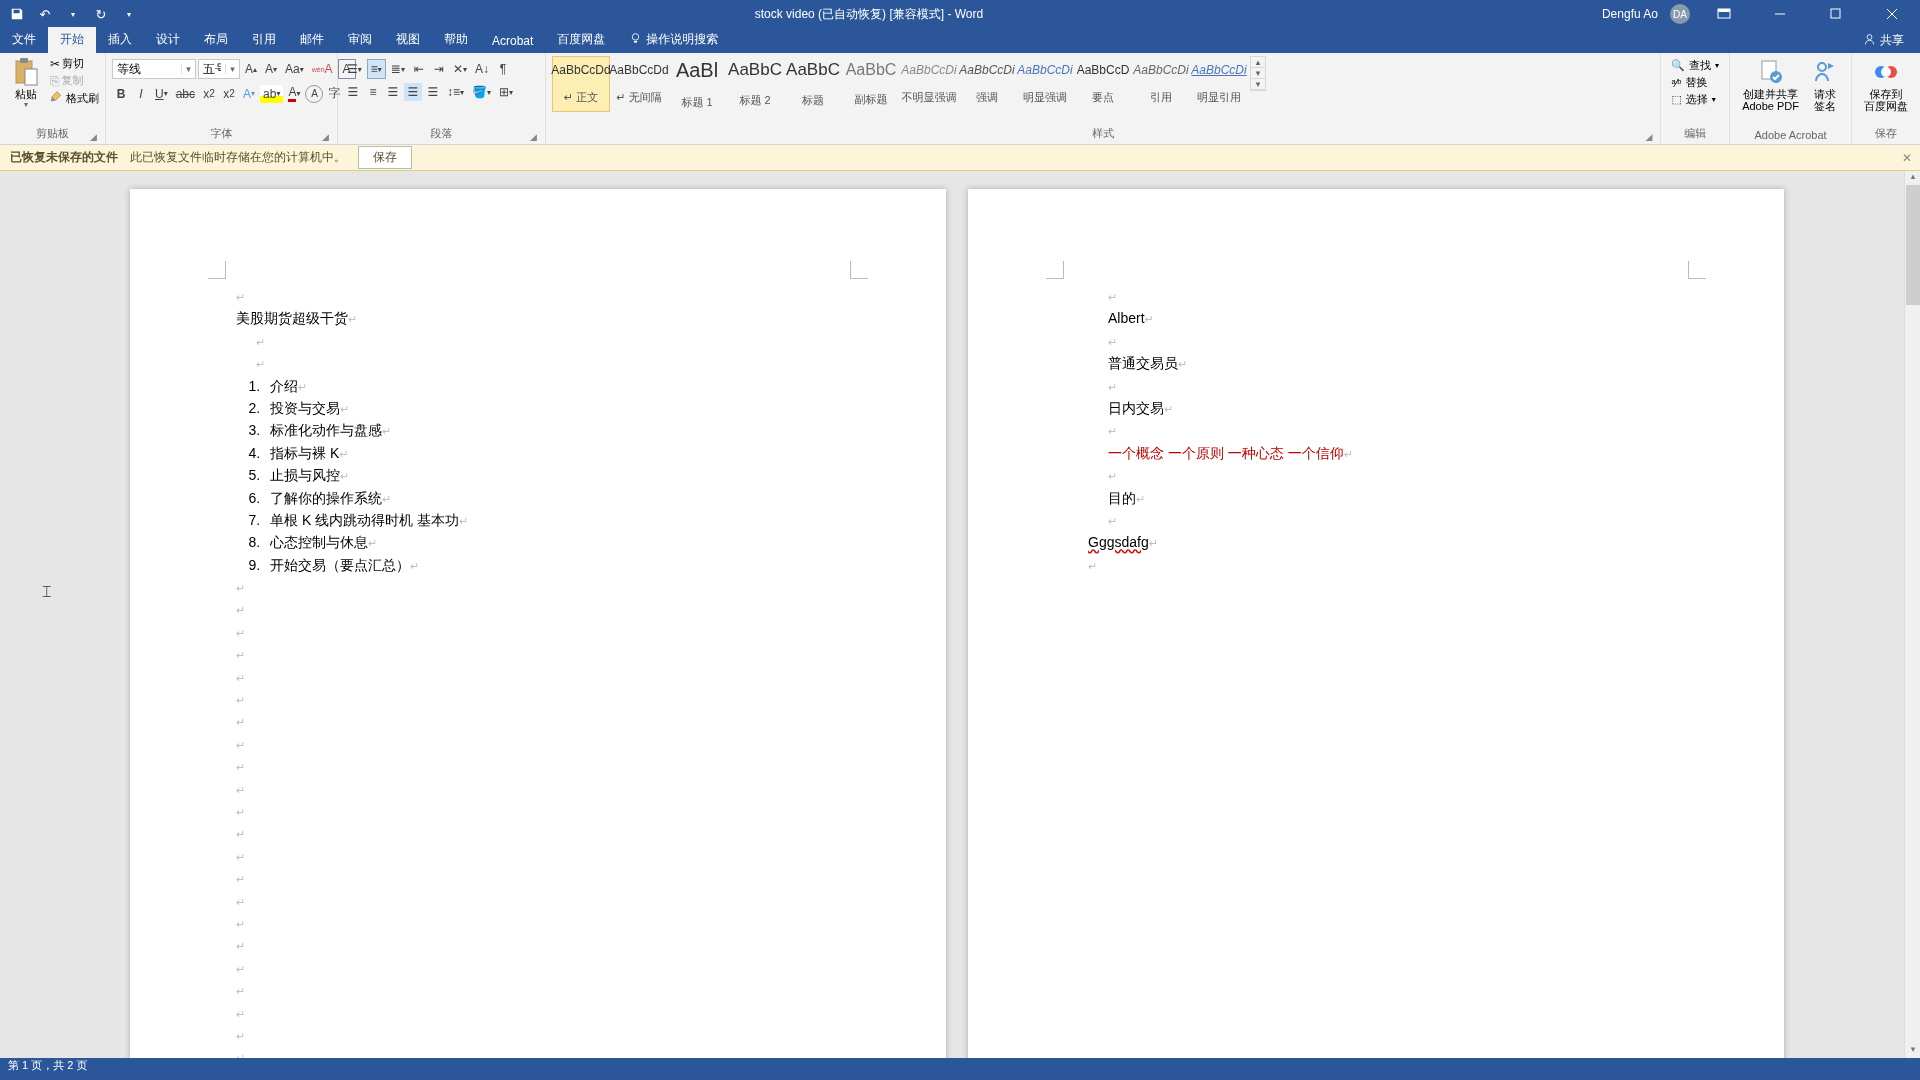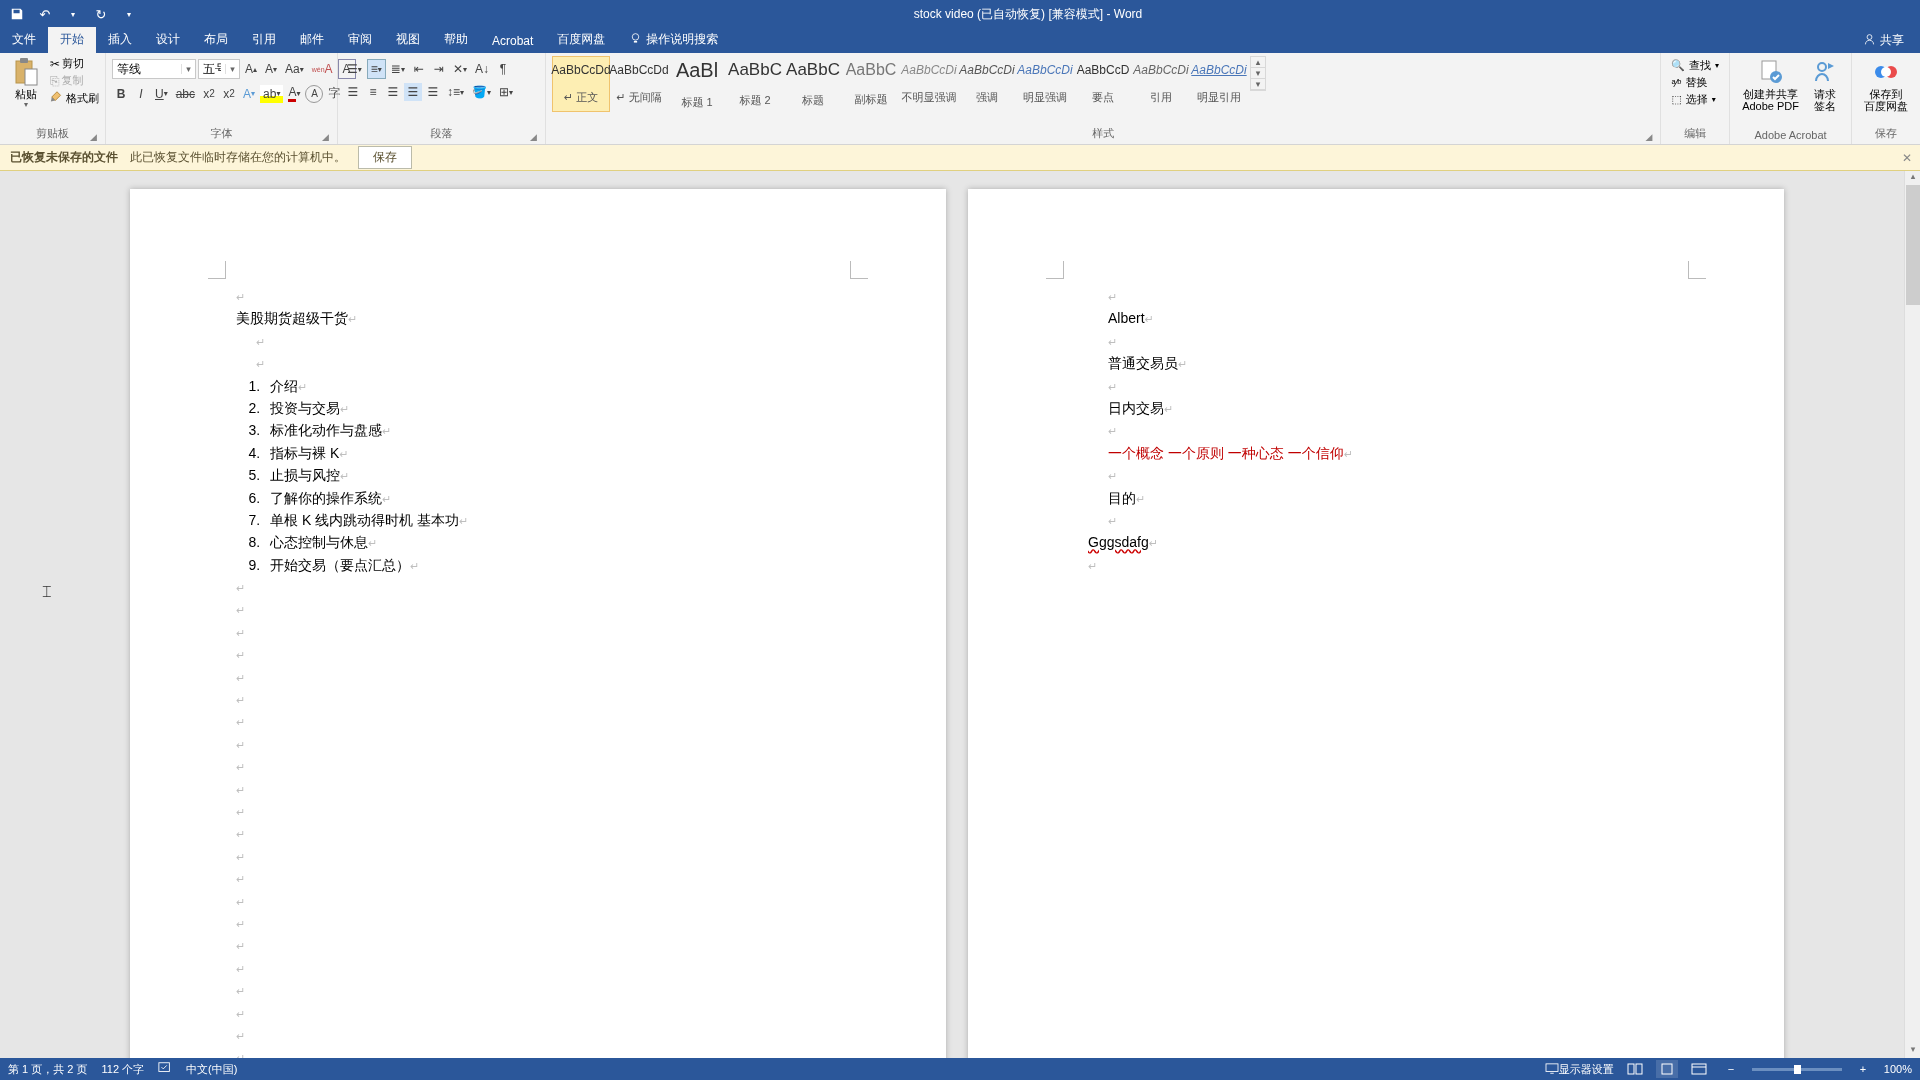--- a/index.html
+++ b/index.html
@@ -66,21 +66,21 @@
 .corner.tr { top: 72px; right: 78px; border-right: 1px solid #bbb; border-top: 1px solid #bbb; transform: rotate(180deg); }
 .page ol { padding-left: 28px; }
 .page ol li { padding-left: 6px; }
 .red { color: #c00000; }
 .underline-squiggle { text-decoration: underline wavy #c00; margin-top: 48px; }
 .pm { color: #bfbfbf; font-size: 11px; }
 
 .cursor-indicator { position: absolute; left: 42px; top: 412px; font-size: 16px; color: #333; }
 
 
-.status { background: #2b579a; height: 22px; display: flex; align-items: center; color: #fff; font-size: 11px; padding: 0 8px; gap: 14px; }
+.status { background: #2b579a; height: 22px; display: flex; align-items: flex-start; color: #fff; font-size: 11px; padding: 0 8px; gap: 14px; flex-direction: column; }
 .status .right { margin-left: auto; display: flex; align-items: center; gap: 10px; }
 .viewbtn { width: 22px; height: 18px; display: flex; align-items: center; justify-content: center; cursor: pointer; }
 .viewbtn.active { background: #486ea8; }
 .zoom-slider { width: 90px; height: 3px; background: #6b8fc0; position: relative; }
 .zoom-slider .thumb { position: absolute; left: 42px; top: -3px; width: 7px; height: 9px; background: #fff; }
 
 
 .vscroll { position: absolute; right: 0; top: 171px; bottom: 22px; width: 16px; background: #f0f0f0; border-left: 1px solid #ddd; }
 .vscroll .thumb { position: absolute; top: 14px; width: 14px; left: 1px; height: 120px; background: #cdcdcd; }
 .vscroll .arr { position: absolute; left: 0; width: 16px; height: 14px; text-align: center; font-size: 9px; color: #777; }
@@ -94,20 +94,46 @@
       <svg viewBox="0 0 16 16">
           <path fill="#fff" d="M2 2h10l2 2v10H2z M4 3v4h7V3z M5 9h6v4H5z"></path>
         </svg>
     </span>
     <span class="ic">↶</span>
     <span class="ic" style="font-size:8px">▾</span>
     <span class="ic">↻</span>
     <span class="ic" style="font-size:8px">▾</span>
   </div>
   <div class="title-center">stock video  (已自动恢复)  [兼容模式]  -  Word</div>
+  <div class="title-right">
+    <span>Dengfu Ao</span>
+    <span class="avatar">DA</span>
+    <span class="winbtn">
+      <svg width="14" height="12" viewBox="0 0 14 12">
+          <rect x="1" y="1" width="12" height="9" fill="none" stroke="#fff"></rect>
+          <rect x="1" y="1" width="12" height="3" fill="#fff"></rect>
+        </svg>
+    </span>
+    <span class="winbtn">
+      <svg width="12" height="12">
+          <line x1="1" y1="6" x2="11" y2="6" stroke="#fff" stroke-width="1"></line>
+        </svg>
+    </span>
+    <span class="winbtn">
+      <svg width="12" height="12">
+          <rect x="1" y="1" width="9" height="9" fill="none" stroke="#fff"></rect>
+        </svg>
+    </span>
+    <span class="winbtn">
+      <svg width="12" height="12">
+          <line x1="1" y1="1" x2="11" y2="11" stroke="#fff"></line>
+          <line x1="11" y1="1" x2="1" y2="11" stroke="#fff"></line>
+        </svg>
+    </span>
+  </div>
 </div>
 
 <div class="tabs">
   <div class="tab file">文件</div>
   <div class="tab active">开始</div>
     <div class="tab">插入</div>
     <div class="tab">设计</div>
     <div class="tab">布局</div>
     <div class="tab">引用</div>
     <div class="tab">邮件</div>

